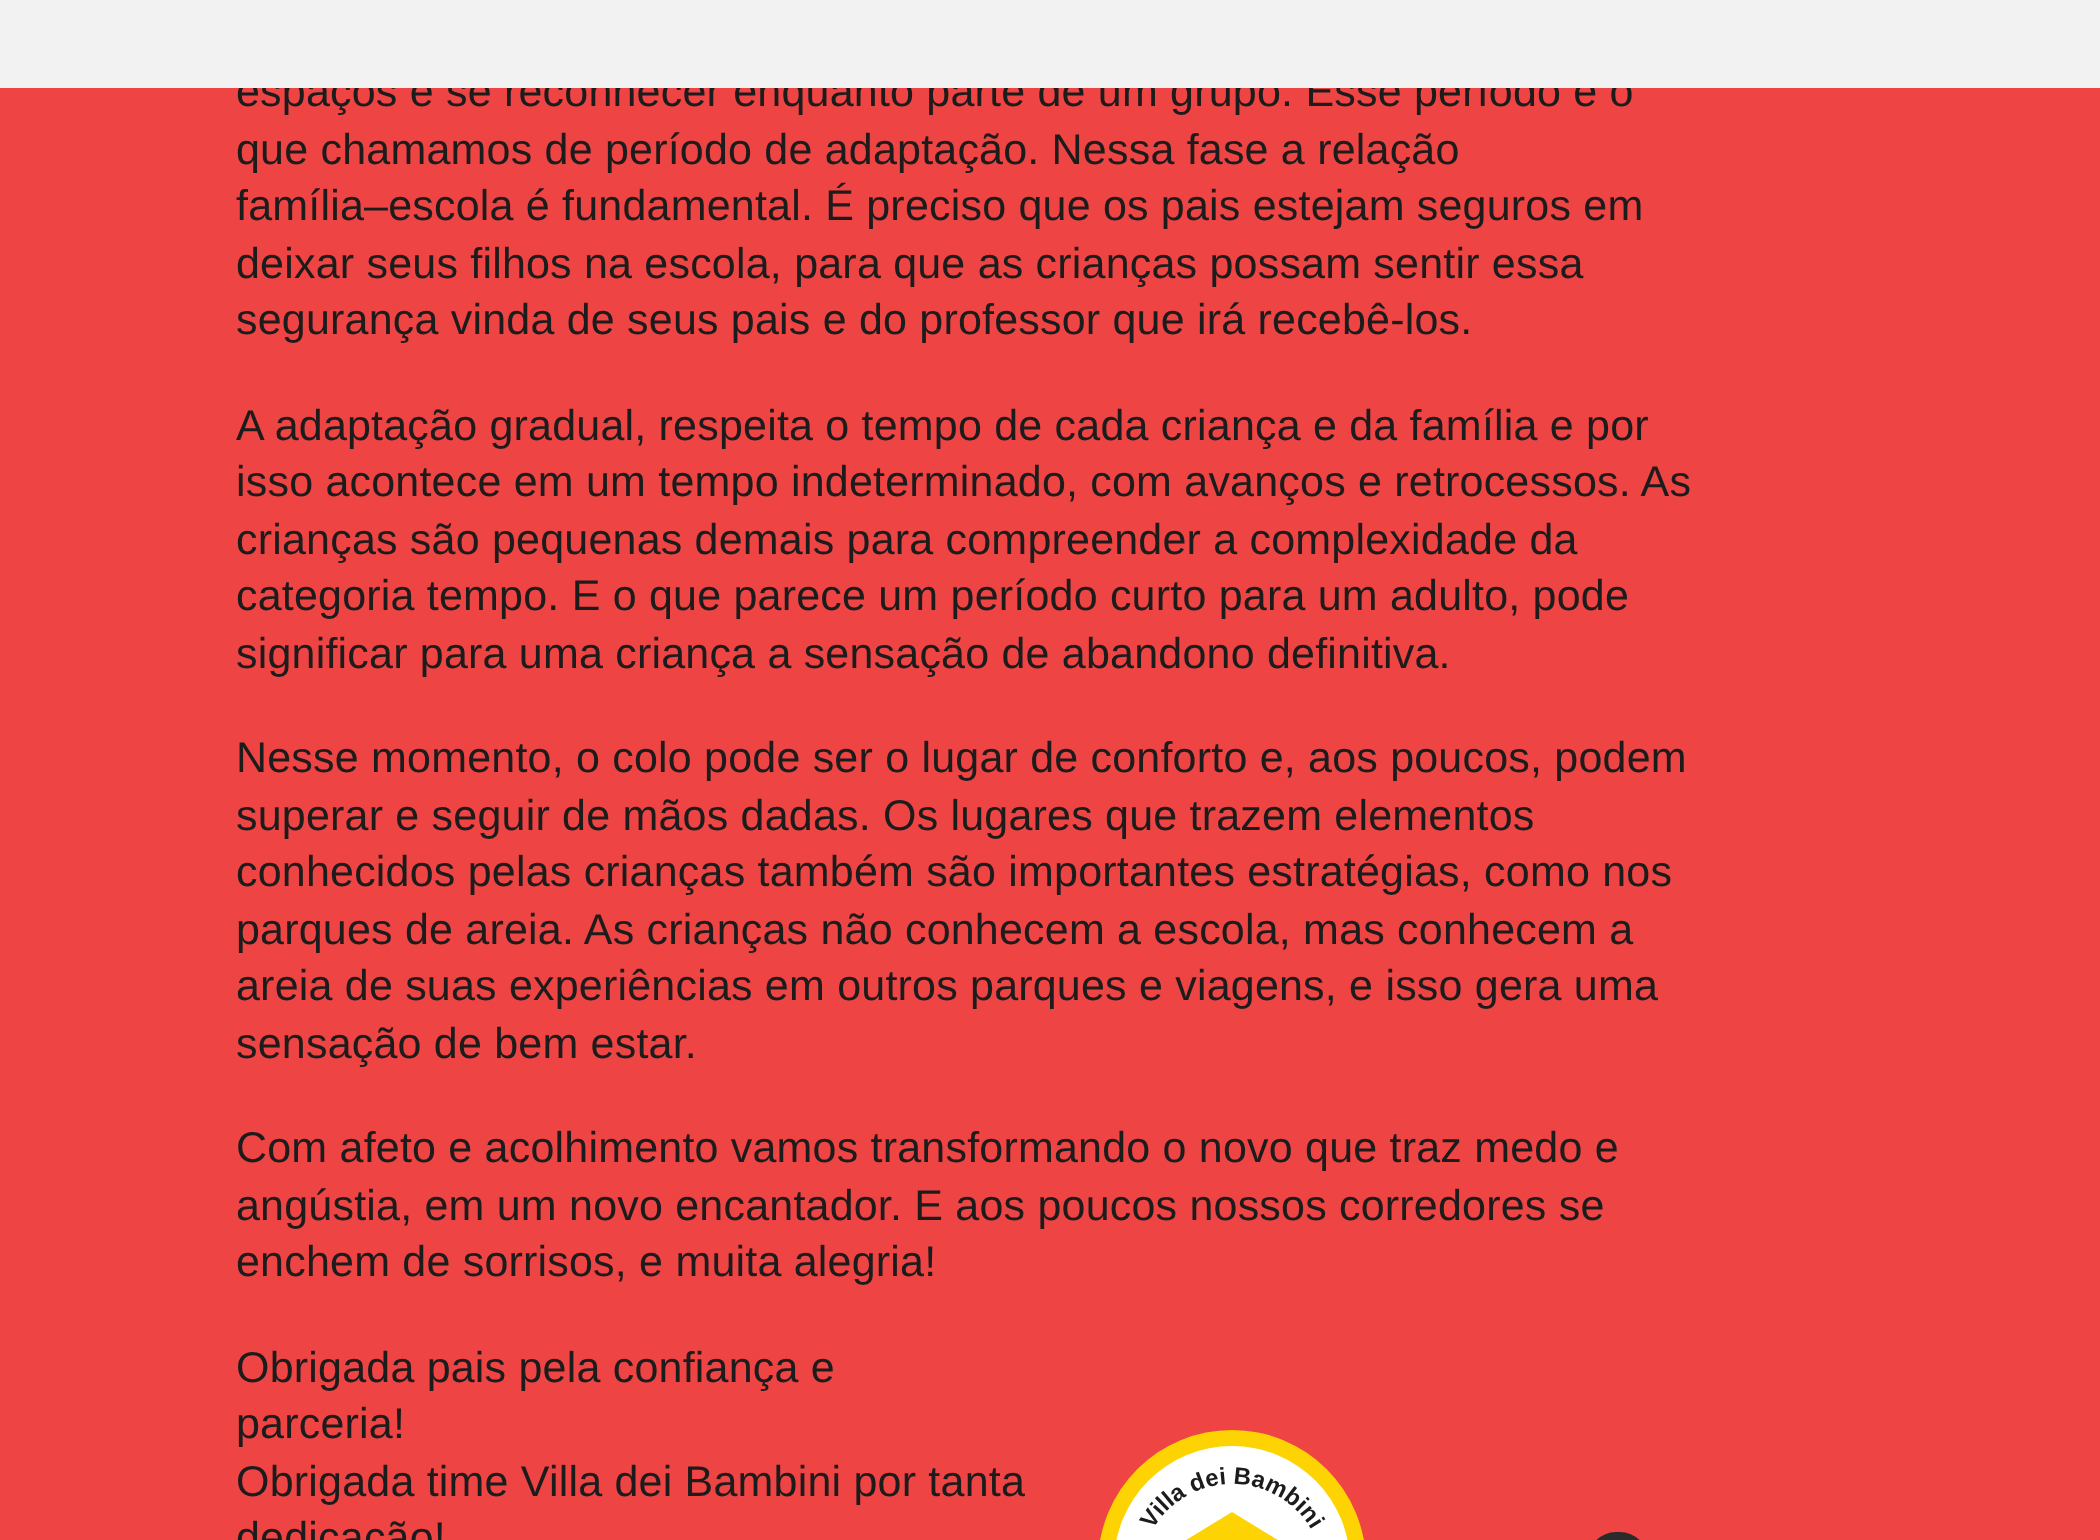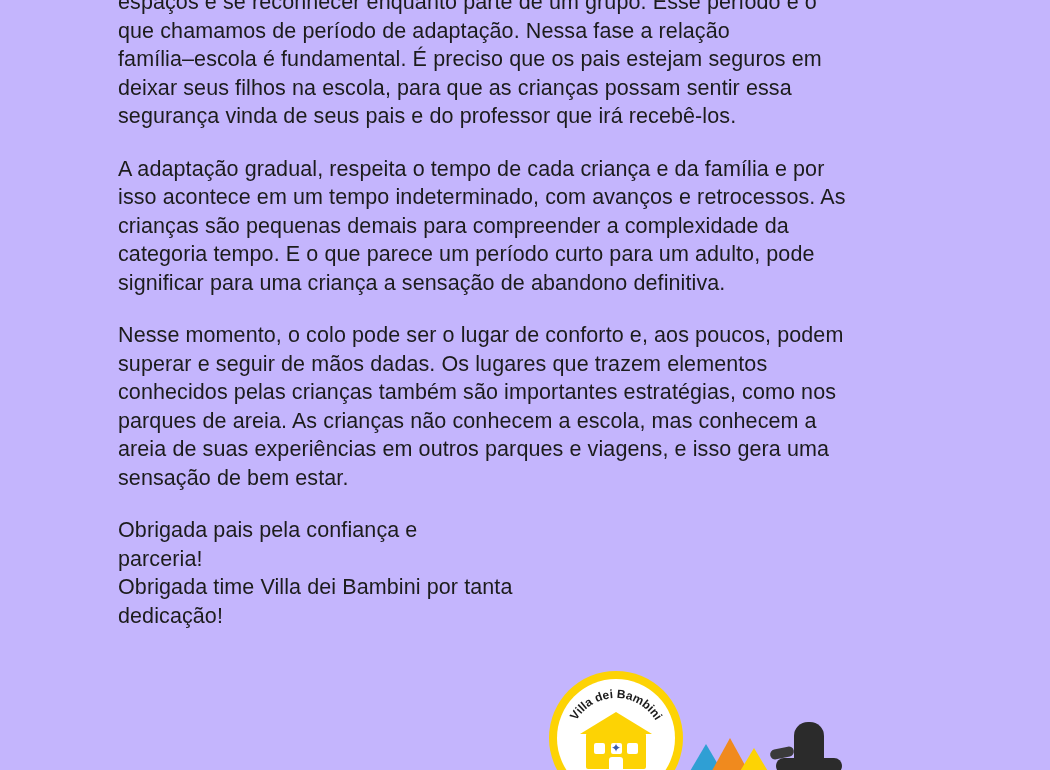--- a/index.html
+++ b/index.html
@@ -10,22 +10,23 @@
     width: 1050px;
     height: 770px;
     background: #f2f2f2;
     font-family: "Liberation Sans", sans-serif;
     overflow: hidden;
     position: relative;
   }
   #page {
     position: absolute;
     inset: 0;
-    background: #c4b5fd;
+    background: #ef4444;
     overflow: hidden;
+    margin-top: 44px;
   }
   #text-column {
     position: absolute;
     left: 118px;
     top: -12px;
     width: 800px;
     color: #1a1a1a;
   }
   .para {
     font-size: 21.5px;
@@ -208,20 +209,23 @@
 isso acontece em um tempo indeterminado, com avanços e retrocessos. As
 crianças são pequenas demais para compreender a complexidade da
 categoria tempo. E o que parece um período curto para um adulto, pode
 significar para uma criança a sensação de abandono definitiva.</p>
     <p class="para">Nesse momento, o colo pode ser o lugar de conforto e, aos poucos, podem
 superar e seguir de mãos dadas. Os lugares que trazem elementos
 conhecidos pelas crianças também são importantes estratégias, como nos
 parques de areia. As crianças não conhecem a escola, mas conhecem a
 areia de suas experiências em outros parques e viagens, e isso gera uma
 sensação de bem estar.</p>
+    <p class="para">Com afeto e acolhimento vamos transformando o novo que traz medo e
+angústia, em um novo encantador. E aos poucos nossos corredores se
+enchem de sorrisos, e muita alegria!</p>
     <p class="para closing">Obrigada pais pela confiança e
 parceria!
 Obrigada time Villa dei Bambini por tanta
 dedicação!</p>
   </div>
 
   <div id="logo-badge">
     <div id="logo-inner"></div>
 
     <div id="logo-ring-text">

